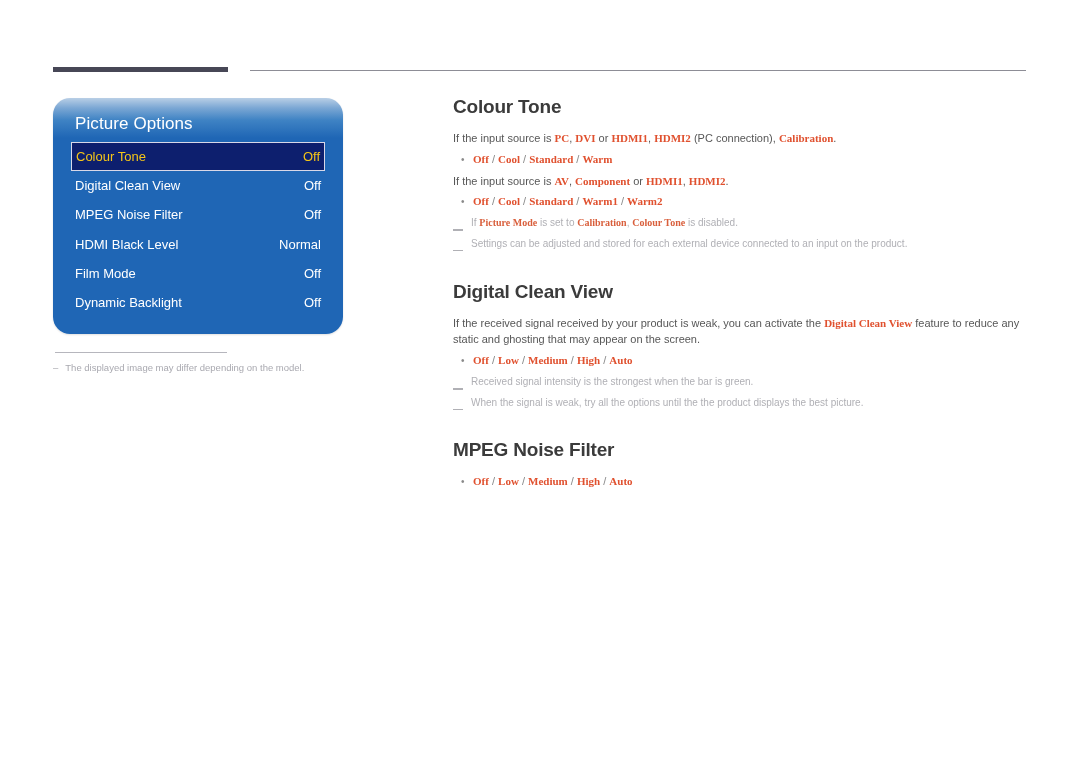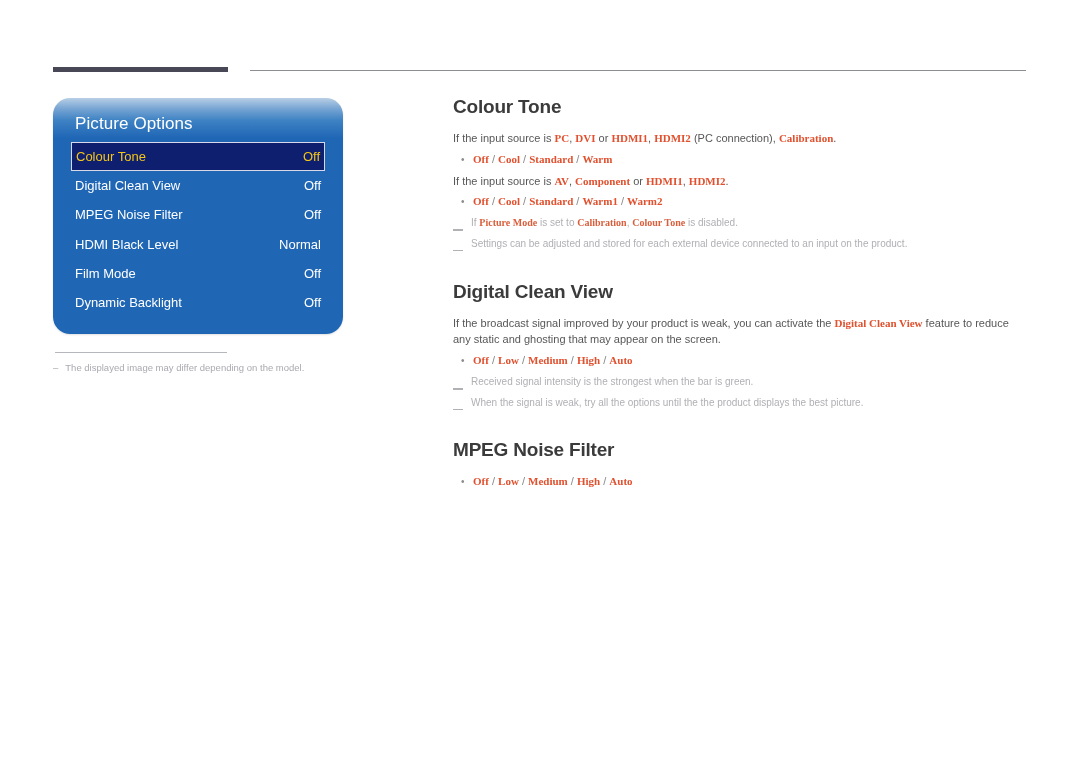--- a/index.html
+++ b/index.html
@@ -301,21 +301,21 @@
     <div class="note">
       <span class="note-dash"></span>
       <span class="note-body">Settings can be adjusted and stored for each external device connected to an input on the product.</span>
     </div>
   </div>
 
   <div class="section sec-gap-dcv">
     <h2 class="sec-title">Digital Clean View</h2>
 
     <p class="body-line">
-      <span>If the broadcast signal improved by your product is weak, you can activate the </span><span class="hl">Digital Clean View</span><span> feature to reduce any static and ghosting that may appear on the screen.</span>
+      <span>If the received signal received by your product is weak, you can activate the </span><span class="hl">Digital Clean View</span><span> feature to reduce any static and ghosting that may appear on the screen.</span>
     </p>
 
     <ul class="opts">
       <li>
         <span class="bullet">•</span>
         <span class="opt-text">
           <span class="hl">Off</span> / <span class="hl">Low</span> / <span class="hl">Medium</span> / <span class="hl">High</span> / <span class="hl">Auto</span>
         </span>
       </li>
     </ul>

